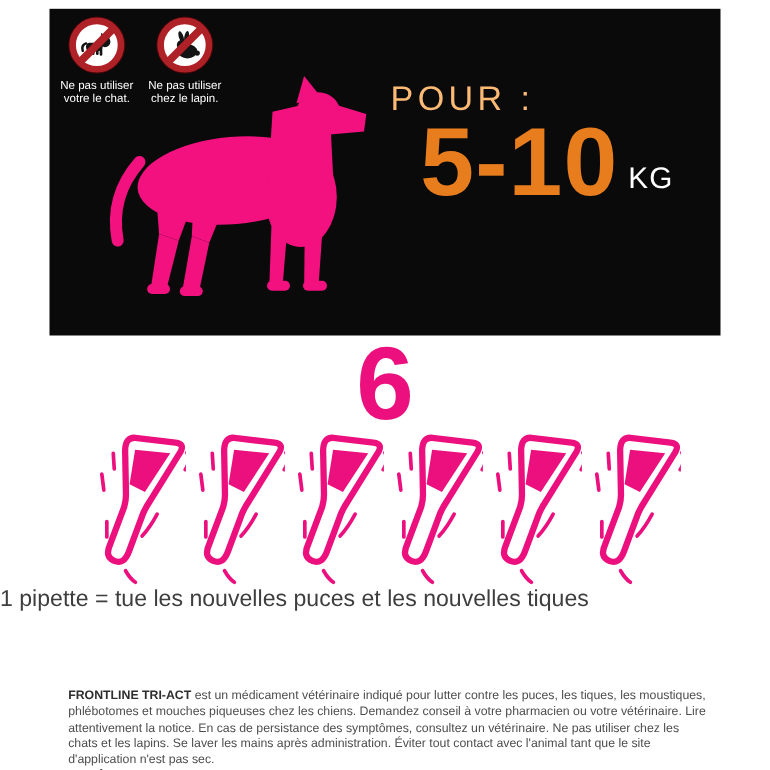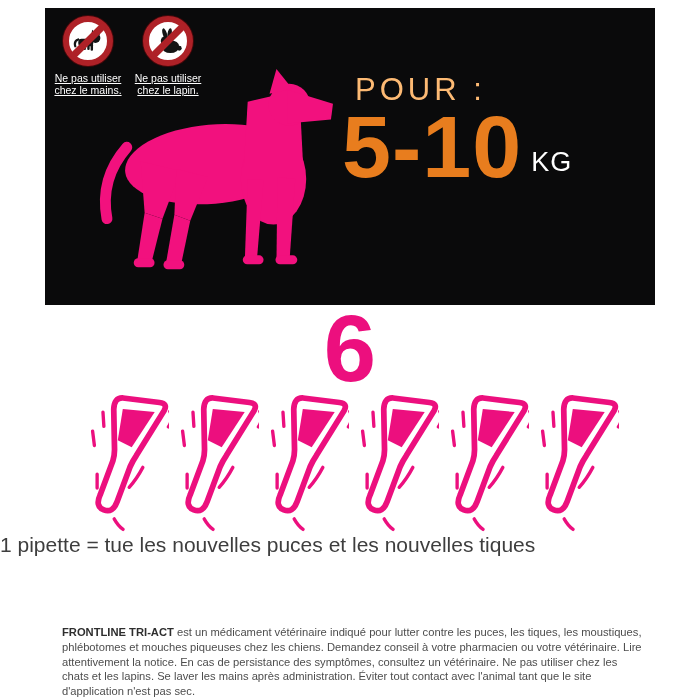--- a/index.html
+++ b/index.html
@@ -9,27 +9,27 @@
   
   .panel{position:absolute;left:45px;top:8px;width:610px;height:297px;background:#0a0a0b;}
 
   .warnings{position:absolute;left:3px;top:8px;display:flex;}
   .warn{width:80px;text-align:center;}
   .ban{position:relative;width:50px;height:50px;margin:0 auto;border-radius:50%;
        background:#ffffff;border:6px solid #ae2127;box-shadow:0 0 0 1px #43080b;box-sizing:border-box;}
   .ban svg{position:absolute;left:50%;top:50%;transform:translate(-50%,-50%);}
   .ban::after{content:"";position:absolute;left:50%;top:50%;width:46px;height:7px;background:#ae2127;
        transform:translate(-50%,-50%) rotate(-45deg);border-radius:2px;}
-  .warn-caption{margin-top:6px;color:#ffffff;font-size:10.5px;line-height:1.18;text-decoration:underline;}
+  .warn-caption{margin-top:6px;color:#ffffff;font-size:10.5px;line-height:1.18;}
 
   .dog{position:absolute;left:42px;top:60px;}
 
   .pour{position:absolute;left:310px;top:64px;color:#fdba74;font-size:31px;letter-spacing:4px;font-weight:400;}
   .range{position:absolute;left:297px;top:100px;display:flex;align-items:flex-end;}
-  .range .num{font-size:88px;font-weight:bold;line-height:78px;color:#e87d1e;letter-spacing:1px;}
+  .range .num{font-size:88px;font-weight:bold;line-height:78px;color:#e87d1e;letter-spacing:1px;margin-left:40px;}
   .range .unit{font-size:27px;font-weight:normal;color:#ffffff;margin-left:9px;padding-bottom:8px;letter-spacing:1px;}
 
   
   .pip-head{position:absolute;left:0;top:312px;width:700px;display:flex;justify-content:center;align-items:flex-end;}
   .pip-count{font-size:94px;font-weight:bold;line-height:74px;color:#ec0f7e;}
   .pip-label{font-size:30px;color:#262626;letter-spacing:1.5px;margin-left:15px;padding-bottom:3px;}
 
   
   .pip-row{position:absolute;left:0;top:390px;width:700px;display:flex;justify-content:center;}
   .pip-row svg{display:block;margin:0 1px;}
@@ -62,21 +62,21 @@
               <rect x="19" y="20" width="3.2" height="8" rx="1.5"></rect>
               <rect x="23.5" y="20" width="3.2" height="9" rx="1.5"></rect>
               <circle cx="30" cy="12" r="6.5"></circle>
               <polygon points="24.5,8 25.5,1 30,5.5"></polygon>
               <polygon points="30.5,5.5 35,1 35.8,8"></polygon>
             </g>
           </svg>
         </div>
         <div class="warn-caption">
           <div>Ne pas utiliser</div>
-          <div>chez le mains.</div>
+          <div>votre le chat.</div>
         </div>
       </div>
 
       <div class="warn">
         <div class="ban">
           <svg width="29" height="26" viewBox="0 0 36 32">
             <g fill="#141414">
               <ellipse cx="14" cy="7" rx="2.6" ry="7" transform="rotate(-18 14 7)"></ellipse>
               <ellipse cx="20" cy="7" rx="2.6" ry="7" transform="rotate(10 20 7)"></ellipse>
               <circle cx="15" cy="16" r="6"></circle>

